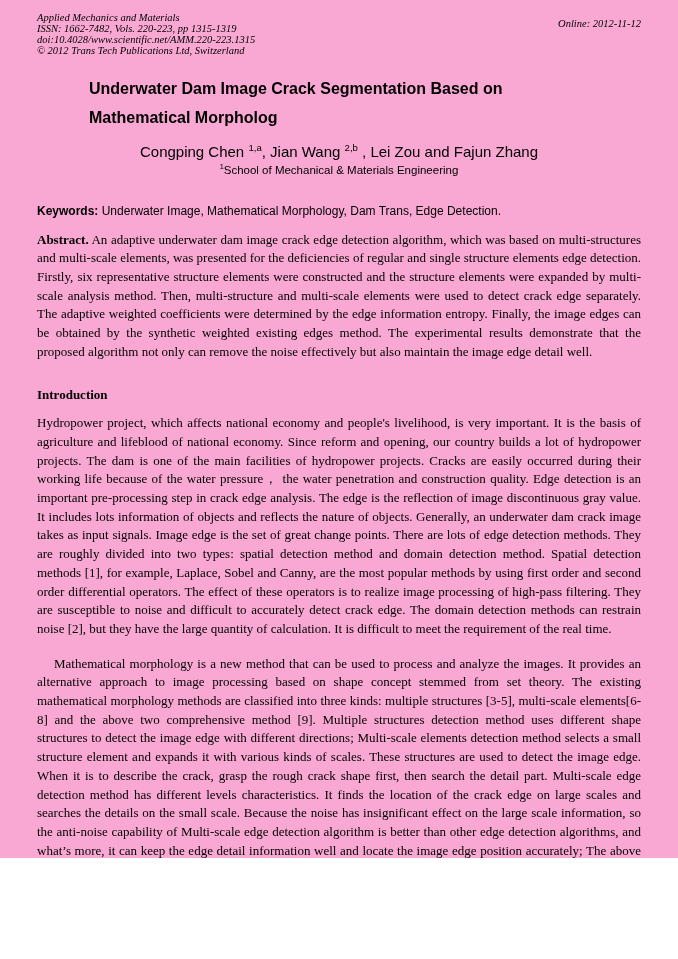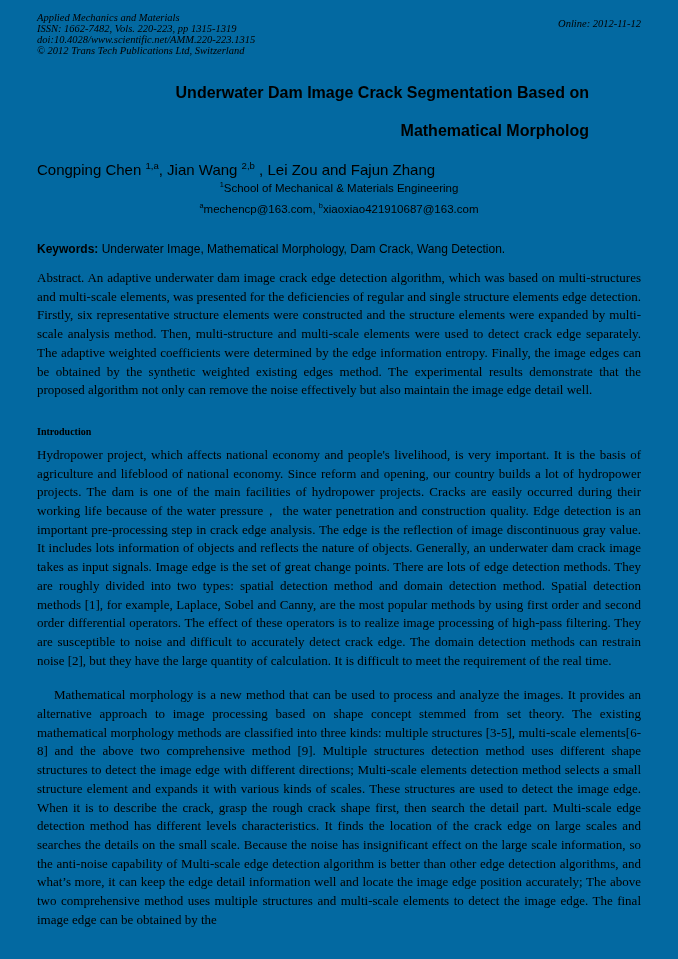--- a/index.html
+++ b/index.html
@@ -3,22 +3,22 @@
 <meta charset="utf-8">
 <style>
   html, body {
     margin: 0;
     padding: 0;
     background: #ffffff;
   }
   .page {
     position: relative;
     width: 678px;
-    height: 959px;
-    background: #0369a1;
+    height: 858px;
+    background: #f9a8d4;
     color: #000000;
     box-sizing: border-box;
     padding: 12px 37px 0 37px;
     overflow: hidden;
   }
   
   .header {
     display: flex;
     justify-content: space-between;
     align-items: flex-start;
@@ -28,29 +28,29 @@
     line-height: 11px;
     color: #000000;
   }
   .header-left div { white-space: nowrap; }
   .header-right { white-space: nowrap; margin-top: 6px; }
   
   .paper-title {
     font-family: "Liberation Sans", sans-serif;
     font-weight: bold;
     font-size: 16px;
-    line-height: 38px;
-    text-align: right;
+    line-height: 29px;
+    text-align: left;
     max-width: 500px;
     margin: 18px auto 0 auto;
   }
   .authors {
     font-family: "Liberation Sans", sans-serif;
     font-size: 15px;
-    text-align: left;
+    text-align: center;
     margin-top: 11px;
   }
   .authors sup, .affil sup {
     font-size: 64%;
     vertical-align: super;
     line-height: 0;
   }
   .affil {
     font-family: "Liberation Sans", sans-serif;
     font-size: 11.5px;
@@ -65,24 +65,24 @@
   }
   .keywords b { font-weight: bold; }
   
   .body-text {
     font-family: "Liberation Serif", serif;
     font-size: 13px;
     line-height: 18.7px;
     text-align: justify;
   }
   .abstract { margin-top: 13px; }
-  .abstract b { font-weight: normal; }
+  .abstract b { font-weight: bold; }
   .section-heading {
     font-family: "Liberation Serif", serif;
-    font-size: 10px;
+    font-size: 13px;
     font-weight: bold;
     margin-top: 26px;
   }
   .intro-p1 { margin-top: 9px; }
   .intro-p2 { margin-top: 16px; text-indent: 17px; }
   p { margin: 0; }
 </style>
 </head>
 <body>
 
@@ -99,24 +99,23 @@
   </div>
 
   <h1 class="paper-title">Underwater Dam Image Crack Segmentation Based on Mathematical Morpholog</h1>
 
   <div class="authors">
     <span>Congping Chen </span><sup>1,a</sup><span>, </span><span>Jian Wang </span><sup>2,b</sup><span> , </span><span>Lei Zou and Fajun Zhang</span>
   </div>
 
   <div class="affil">
     <div><sup>1</sup><span>School of Mechanical &amp; Materials Engineering</span></div>
-    <div><sup>a</sup><span>mechencp@163.com, </span><sup>b</sup><span>xiaoxiao421910687@163.com</span></div>
   </div>
 
-  <p class="keywords"><b>Keywords:</b><span> Underwater Image, Mathematical Morphology, Dam Crack, Wang Detection.</span></p>
+  <p class="keywords"><b>Keywords:</b><span> Underwater Image, Mathematical Morphology, Dam Trans, Edge Detection.</span></p>
 
   <p class="body-text abstract"><b>Abstract.</b><span> An adaptive underwater dam image crack edge detection algorithm, which was based on multi-structures and multi-scale elements, was presented for the deficiencies of regular and single structure elements edge detection. Firstly, six representative structure elements were constructed and the structure elements were expanded by multi-scale analysis method. Then, multi-structure and multi-scale elements were used to detect crack edge separately. The adaptive weighted coefficients were determined by the edge information entropy. Finally, the image edges can be obtained by the synthetic weighted existing edges method. The experimental results demonstrate that the proposed algorithm not only can remove the noise effectively but also maintain the image edge detail well.</span></p>
 
   <h2 class="section-heading">Introduction</h2>
 
   <p class="body-text intro-p1">Hydropower project, which affects national economy and people's livelihood, is very important. It is the basis of agriculture and lifeblood of national economy. Since reform and opening, our country builds a lot of hydropower projects. The dam is one of the main facilities of hydropower projects. Cracks are easily occurred during their working life because of the water pressure， the water penetration and construction quality. Edge detection is an important pre-processing step in crack edge analysis. The edge is the reflection of image discontinuous gray value. It includes lots information of objects and reflects the nature of objects. Generally, an underwater dam crack image takes as input signals. Image edge is the set of great change points. There are lots of edge detection methods. They are roughly divided into two types: spatial detection method and domain detection method. Spatial detection methods [1], for example, Laplace, Sobel and Canny, are the most popular methods by using first order and second order differential operators. The effect of these operators is to realize image processing of high-pass filtering. They are susceptible to noise and difficult to accurately detect crack edge. The domain detection methods can restrain noise [2], but they have the large quantity of calculation. It is difficult to meet the requirement of the real time.</p>
   <p class="body-text intro-p2">Mathematical morphology is a new method that can be used to process and analyze the images. It provides an alternative approach to image processing based on shape concept stemmed from set theory. The existing mathematical morphology methods are classified into three kinds: multiple structures [3-5], multi-scale elements[6-8] and the above two comprehensive method [9]. Multiple structures detection method uses different shape structures to detect the image edge with different directions; Multi-scale elements detection method selects a small structure element and expands it with various kinds of scales. These structures are used to detect the image edge. When it is to describe the crack, grasp the rough crack shape first, then search the detail part. Multi-scale edge detection method has different levels characteristics. It finds the location of the crack edge on large scales and searches the details on the small scale. Because the noise has insignificant effect on the large scale information, so the anti-noise capability of Multi-scale edge detection algorithm is better than other edge detection algorithms, and what’s more, it can keep the edge detail information well and locate the image edge position accurately; The above two comprehensive method uses multiple structures and multi-scale elements to detect the image edge. The final image edge can be obtained by the</p>
 
 </div>
 

